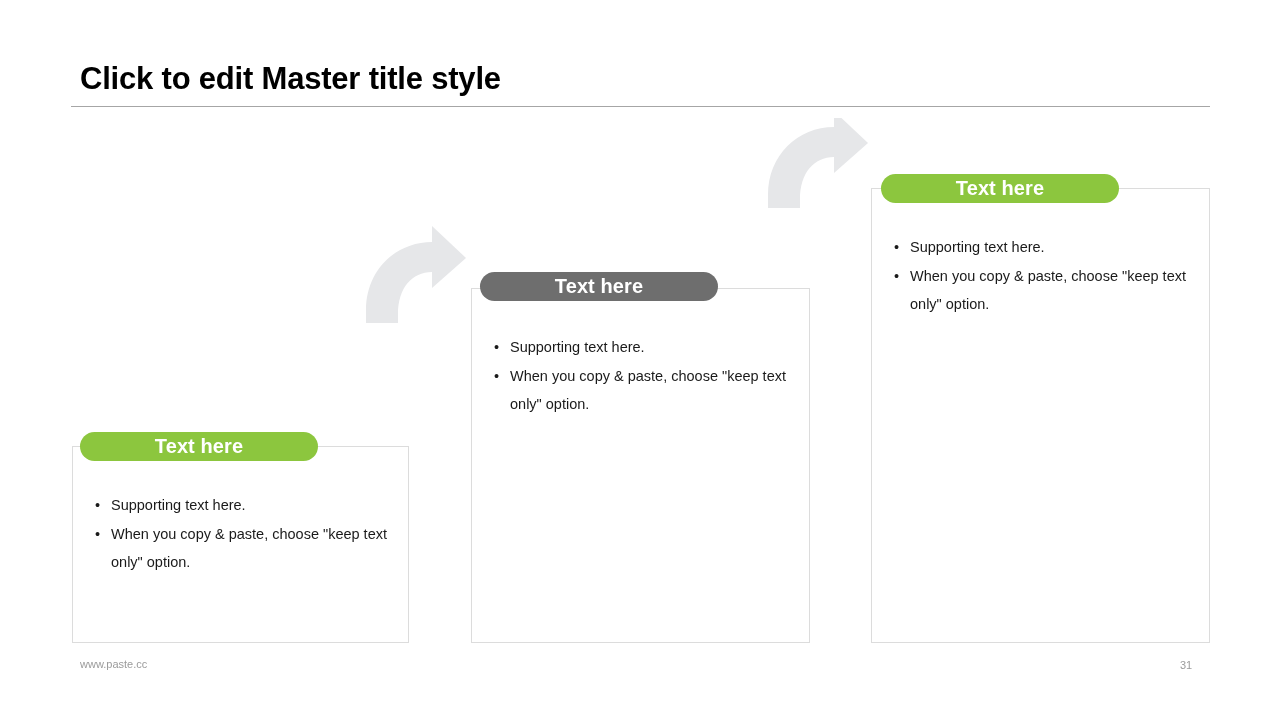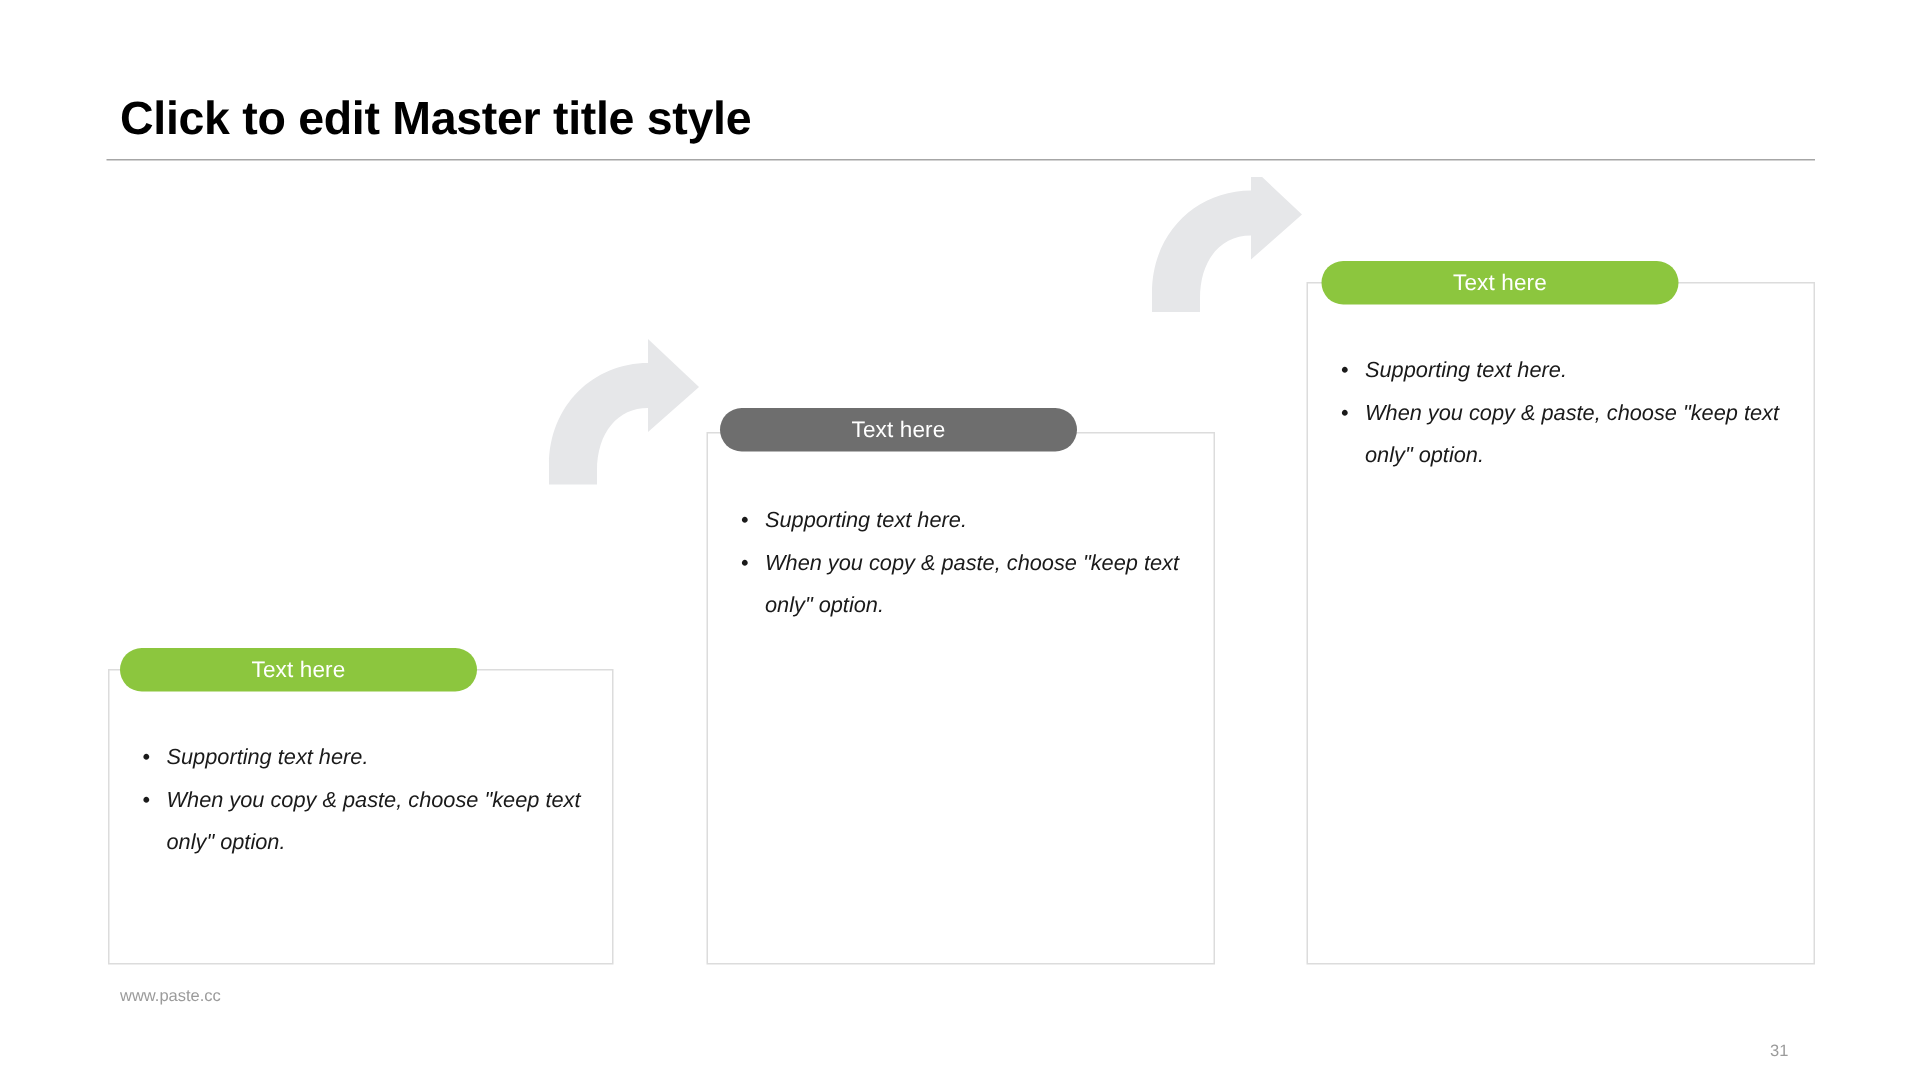--- a/index.html
+++ b/index.html
@@ -66,31 +66,30 @@
   .bullet-dot {
     flex: 0 0 auto;
     width: 16px;
     font-size: 14.5px;
     line-height: 1.97;
     color: #1a1a1a;
   }
 
   .bullet-text {
     flex: 1 1 auto;
-    font-style: italic;
   }
 
   
   .pill {
     position: absolute;
     height: 29px;
     border-radius: 15px;
     color: #ffffff;
-    font-size: 15px;
-    font-weight: normal;
+    font-size: 20px;
+    font-weight: bold;
     display: flex;
     align-items: center;
     justify-content: center;
     text-align: center;
     z-index: 5;
     letter-spacing: 0.1px;
   }
 
   .pill-green { background: #8cc63e; }
   .pill-gray  { background: #6e6e6e; }
@@ -109,21 +108,20 @@
     font-size: 11px;
     color: #9b9b9b;
   }
 
   #page-number {
     position: absolute;
     left: 1180px;
     top: 659px;
     font-size: 11px;
     color: #9b9b9b;
-    margin-top: 36px;
   }
 </style>
 </head>
 <body>
 
 <div id="slide">
 
   <div id="slide-title">Click to edit Master title style</div>
   <div id="title-rule"></div>
 

